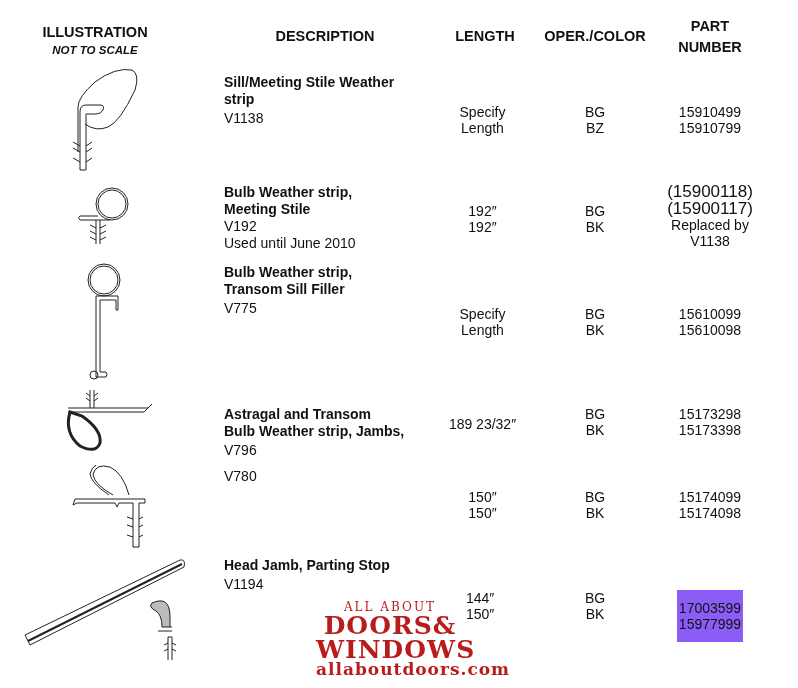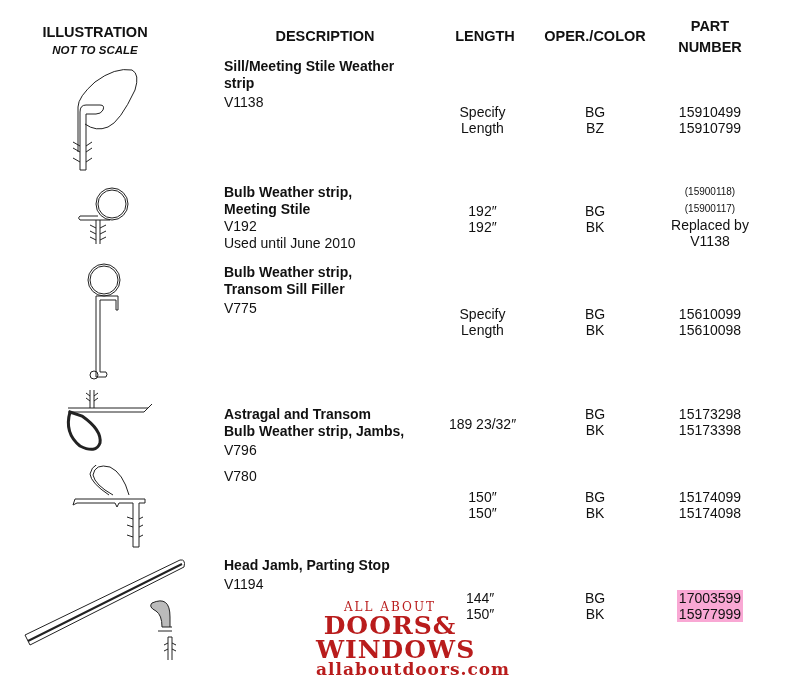--- a/index.html
+++ b/index.html
@@ -10,21 +10,21 @@
   .hdr { position: absolute; font-weight: bold; font-size: 14.5px; text-align: center; line-height: 21px; }
   .hdr .sub { font-style: italic; font-size: 11.5px; line-height: 14px; display: block; }
   .desc { position: absolute; left: 224px; font-size: 14px; line-height: 17px; }
   .desc .t { font-weight: bold; display: block; }
   .desc .c { display: block; }
   .cell { position: absolute; font-size: 14px; line-height: 16px; text-align: center; }
   .cell span { display: block; }
   .len { left: 430px; width: 105px; }
   .col { left: 560px; width: 70px; }
   .pn { left: 655px; width: 110px; }
-  .pn .small { font-size: 10px; line-height: 17px; }
+  .pn .small { font-size: 17px; line-height: 17px; }
   .ill { position: absolute; }
   .wm { position: absolute; left: 316px; top: 600px; width: 148px; text-align: center; color: #b91c1c;
         font-family: "DejaVu Serif", "Liberation Serif", serif; font-weight: bold; }
   .wm .a { font-size: 12px; letter-spacing: 2px; display: block; line-height: 14px; font-weight: normal; }
   .wm .b { font-size: 25px; display: block; line-height: 24px; letter-spacing: 1px; }
   .wm .c { font-size: 17px; display: block; line-height: 14px; letter-spacing: 1px; }
 </style>
 </head>
 <body>
 
@@ -39,21 +39,21 @@
   <span style="display:block">PART</span>
   <span style="display:block">NUMBER</span>
 </div>
 
 <svg class="ill" style="left:60px;top:62px" width="90" height="110">
   <path d="M18 90 L18 45 Q18 35 35 20 Q55 5 72 8 Q80 12 75 28 Q60 60 48 65 Q36 70 25 62" fill="none" stroke="#222" stroke-width="1"></path>
   <path d="M20 95 L20 50 Q20 43 26 43 L40 43 Q45 43 43 48 Q41 52 36 52 L26 52 L26 95" fill="none" stroke="#222" stroke-width="1"></path>
   <path d="M20 84 L13 80 M20 90 L13 86 M26 84 L32 80 M26 90 L32 86 M20 100 L13 96 M26 100 L32 96" stroke="#222" stroke-width="1"></path>
   <path d="M20 95 L20 108 L26 108 L26 95" fill="none" stroke="#222" stroke-width="1"></path>
 </svg>
-<div class="desc" style="top:58px">
+<div class="desc" style="top:74px">
   <span class="t">Sill/Meeting Stile Weather</span>
   <span class="t">strip</span>
   <span class="c" style="margin-top:2px">V1138</span>
 </div>
 <div class="cell len" style="top:104px">
   <span>Specify</span>
   <span>Length</span>
 </div>
 <div class="cell col" style="top:104px">
   <span>BG</span>
@@ -174,21 +174,21 @@
 </div>
 <div class="cell len" style="top:590px;text-align:left;left:466px;width:60px">
   <span>144″</span>
   <span>150″</span>
 </div>
 <div class="cell col" style="top:590px">
   <span>BG</span>
   <span>BK</span>
 </div>
 <div class="cell pn" style="top:590px">
-  <div style="display:inline-block;background:#f9a8d4;padding:0 2px;text-align:center;">
+  <div style="display:inline-block;background:#8b5cf6;padding:10px 2px;text-align:center;">
     <span>17003599</span>
     <span>15977999</span>
   </div>
 </div>
 
 <div class="wm">
   <span class="a">ALL ABOUT</span>
   <span class="b">DOORS&amp;</span>
   <span class="b">WINDOWS</span>
   <span class="c">allaboutdoors.com</span>

